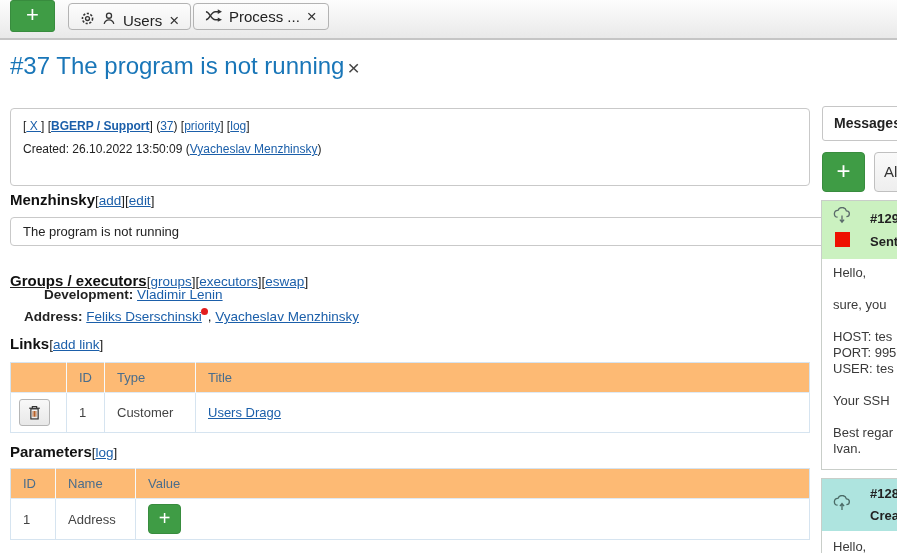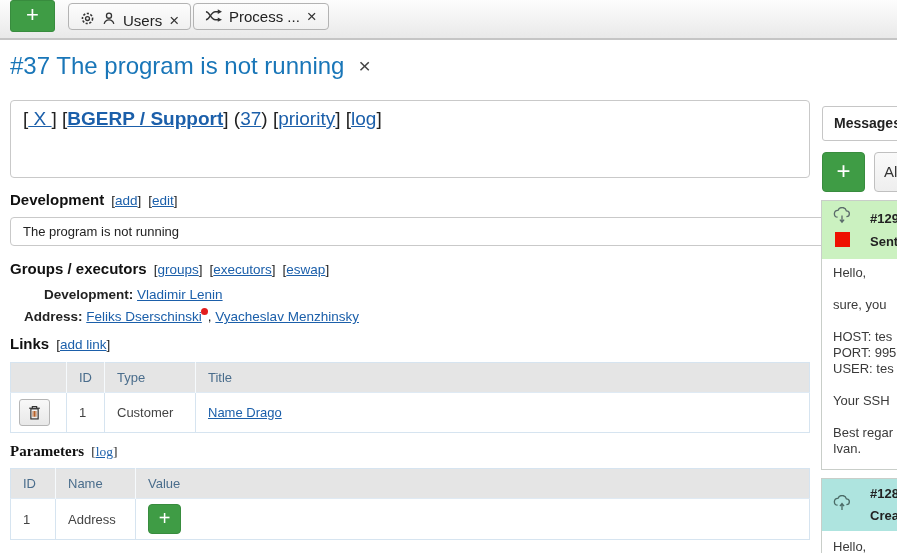--- a/index.html
+++ b/index.html
@@ -17,44 +17,44 @@
   .add-tab-btn { position:absolute; left:10px; top:0; width:45px; height:32px;
     background:#3f9c45; border:1px solid #388c3e; border-radius:3px;
     color:#fff; font-size:22px; line-height:28px; text-align:center; cursor:pointer; }
   .tab { position:absolute; top:3px; height:27px; display:flex; align-items:center;
     gap:7px; padding:0 11px; background:linear-gradient(#fdfdfd,#f0f0f0);
     border:1px solid #b3b3b3; border-radius:4px; font-size:15px; color:#222; cursor:pointer; }
   .tab-users { left:68px;align-items:flex-end; } .tab-process { left:193px; }
   .tab-close { font-size:17px; color:#333; line-height:1; }
 
   
-  .page-title { position:absolute; left:10px; top:52px; display:flex; align-items:center; gap:14px; }
+  .page-title { position:absolute; left:10px; top:52px; display:flex; align-items:flex-end; gap:3px; }
   .page-title .t { font-size:24px; color:#1976b8; }
   .page-title .x { font-size:21px; color:#444; cursor:pointer; }
 
-  .info-box { position:absolute; left:10px; top:100px; width:800px; height:78px;
+  .info-box { position:absolute; left:10px; top:108px; width:800px; height:78px;
     border:1px solid #c9c9c9; border-radius:4px; padding:6px 12px;
-    font-size:19px; line-height:23px; color:#222; }
+    font-size:12px; line-height:23px; color:#222; }
 
   .sec-heading { position:absolute; left:10px; font-size:15px; }
   .sec-heading .h { font-weight:bold; color:#111; }
-  .grp { margin-left:7px; font-size:13.5px; }
+  .grp { font-size:13.5px; }
 
   .desc-box { position:absolute; left:10px; top:217px; width:831px; height:29px;
     border:1px solid #c9c9c9; border-radius:4px; padding:0 12px; line-height:27px;
     font-size:13px; color:#222; }
 
   .exec-row { position:absolute; left:24px; font-size:13.5px; }
   .exec-row .lbl { font-weight:bold; }
   .notif-dot { display:inline-block; width:7px; height:7px; border-radius:50%;
     background:#e31d1d; vertical-align:super; margin-left:-1px; }
 
   table.grid { position:absolute; left:10px; border-collapse:collapse; width:800px;
     table-layout:fixed; border:1px solid #d6e4f0; }
-  table.grid th { background:#e5e5e5; color:#4a6d8c; font-weight:normal; font-size:13px;
+  table.grid th { background:#fdba74; color:#4a6d8c; font-weight:normal; font-size:13px;
     text-align:left; padding:7px 12px; border-left:1px solid #f6fafd; }
   table.grid th:first-child { border-left:none; }
   table.grid td { padding:8px 12px; border-left:1px solid #d6e4f0; border-top:1px solid #dfeaf4;
     font-size:13px; color:#444; }
   table.grid td:first-child { border-left:none; }
   .links-table { top:362px; } .params-table { top:468px; }
   .icon-btn { width:31px; height:27px; background:linear-gradient(#f8f8f8,#e8e8e8);
     border:1px solid #b5b5b5; border-radius:3px; cursor:pointer;
     display:inline-flex; align-items:center; justify-content:center; }
   .mini-add-btn { width:33px; height:30px; background:#3f9c45; border:1px solid #388c3e;
@@ -122,28 +122,31 @@
 
 <div class="page-title">
   <span class="t">#37 The program is not running</span>
   <span class="x">×</span>
 </div>
 
 <div class="info-box">
   <div>
     <span>[</span><a class="lnk"> X </a><span>] [</span><a class="lnk bold">BGERP / Support</a><span>] (</span><a class="lnk">37</a><span>) [</span><a class="lnk">priority</a><span>] [</span><a class="lnk">log</a><span>]</span>
   </div>
+  <div>
+    <span>Created: 26.10.2022 13:50:09 (</span><a class="lnk">Vyacheslav Menzhinsky</a><span>)</span>
+  </div>
 </div>
 
 <div class="sec-heading" style="top:191px;">
-  <span class="h">Development</span><span class="grp"><span>[</span><a class="lnk">add</a><span>]</span></span><span class="grp"><span>[</span><a class="lnk">edit</a><span>]</span></span>
+  <span class="h">Menzhinsky</span><span class="grp"><span>[</span><a class="lnk">add</a><span>]</span></span><span class="grp"><span>[</span><a class="lnk">edit</a><span>]</span></span>
 </div>
 <div class="desc-box">The program is not running</div>
 
-<div class="sec-heading" style="top:260px;">
+<div class="sec-heading" style="top:272px;text-decoration:underline;">
   <span class="h">Groups / executors</span><span class="grp"><span>[</span><a class="lnk">groups</a><span>]</span></span><span class="grp"><span>[</span><a class="lnk">executors</a><span>]</span></span><span class="grp"><span>[</span><a class="lnk">eswap</a><span>]</span></span>
 </div>
 <div class="exec-row" style="top:287px;padding-left:20px;">
   <span class="lbl">Development:</span>
   <a class="lnk">Vladimir Lenin</a>
 </div>
 <div class="exec-row" style="top:308px;">
   <span class="lbl">Address:</span>
   <a class="lnk">Feliks Dserschinski</a><span class="notif-dot"></span><span>,</span>
   <a class="lnk">Vyacheslav Menzhinsky</a>
@@ -174,26 +177,26 @@
           <svg width="13" height="15" viewBox="0 0 12 14">
               <path d="M1 3h10" stroke="#333" stroke-width="1.1"></path>
               <path d="M4 3V1.4h4V3" stroke="#333" fill="none" stroke-width="1.1"></path>
               <rect x="2.6" y="3.6" width="6.8" height="9.4" fill="none" stroke="#333" stroke-width="1.1"></rect>
               <path d="M4.7 5.6v5.4 M6 5.6v5.4 M7.3 5.6v5.4" stroke="#b35a1f" stroke-width="0.9"></path>
             </svg>
         </span>
       </td>
       <td>1</td>
       <td>Customer</td>
-      <td><a class="lnk">Name Drago</a></td>
+      <td><a class="lnk">Users Drago</a></td>
     </tr>
   </tbody>
 </table>
 
-<div class="sec-heading" style="top:443px;font-family:Liberation Serif, serif;">
+<div class="sec-heading" style="top:443px;">
   <span class="h">Parameters</span><span class="grp"><span>[</span><a class="lnk">log</a><span>]</span></span>
 </div>
 <table class="grid params-table">
   <colgroup>
       <col style="width:45px">
       <col style="width:80px">
       <col>
     </colgroup>
   <thead>
     <tr>

